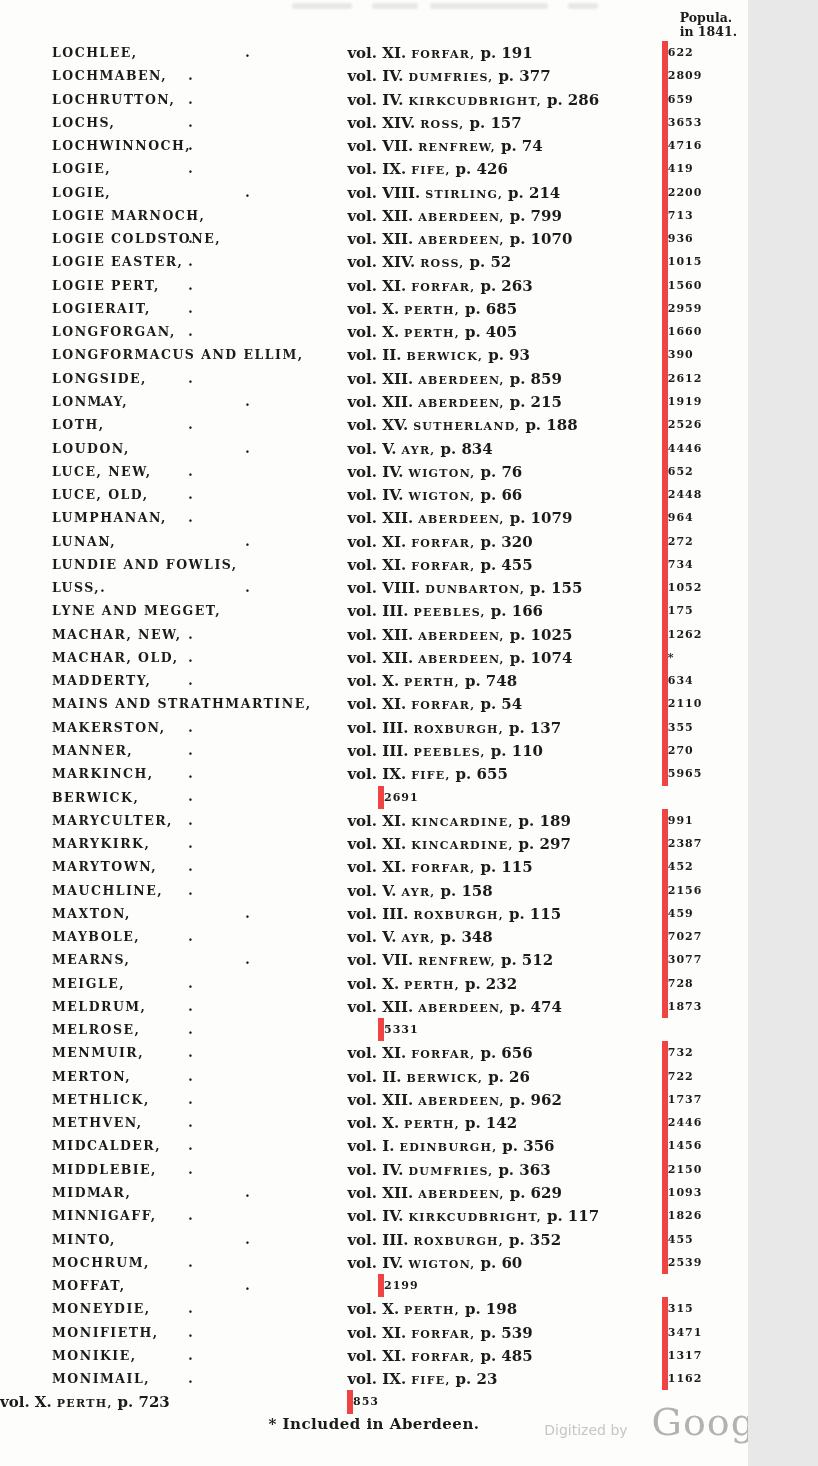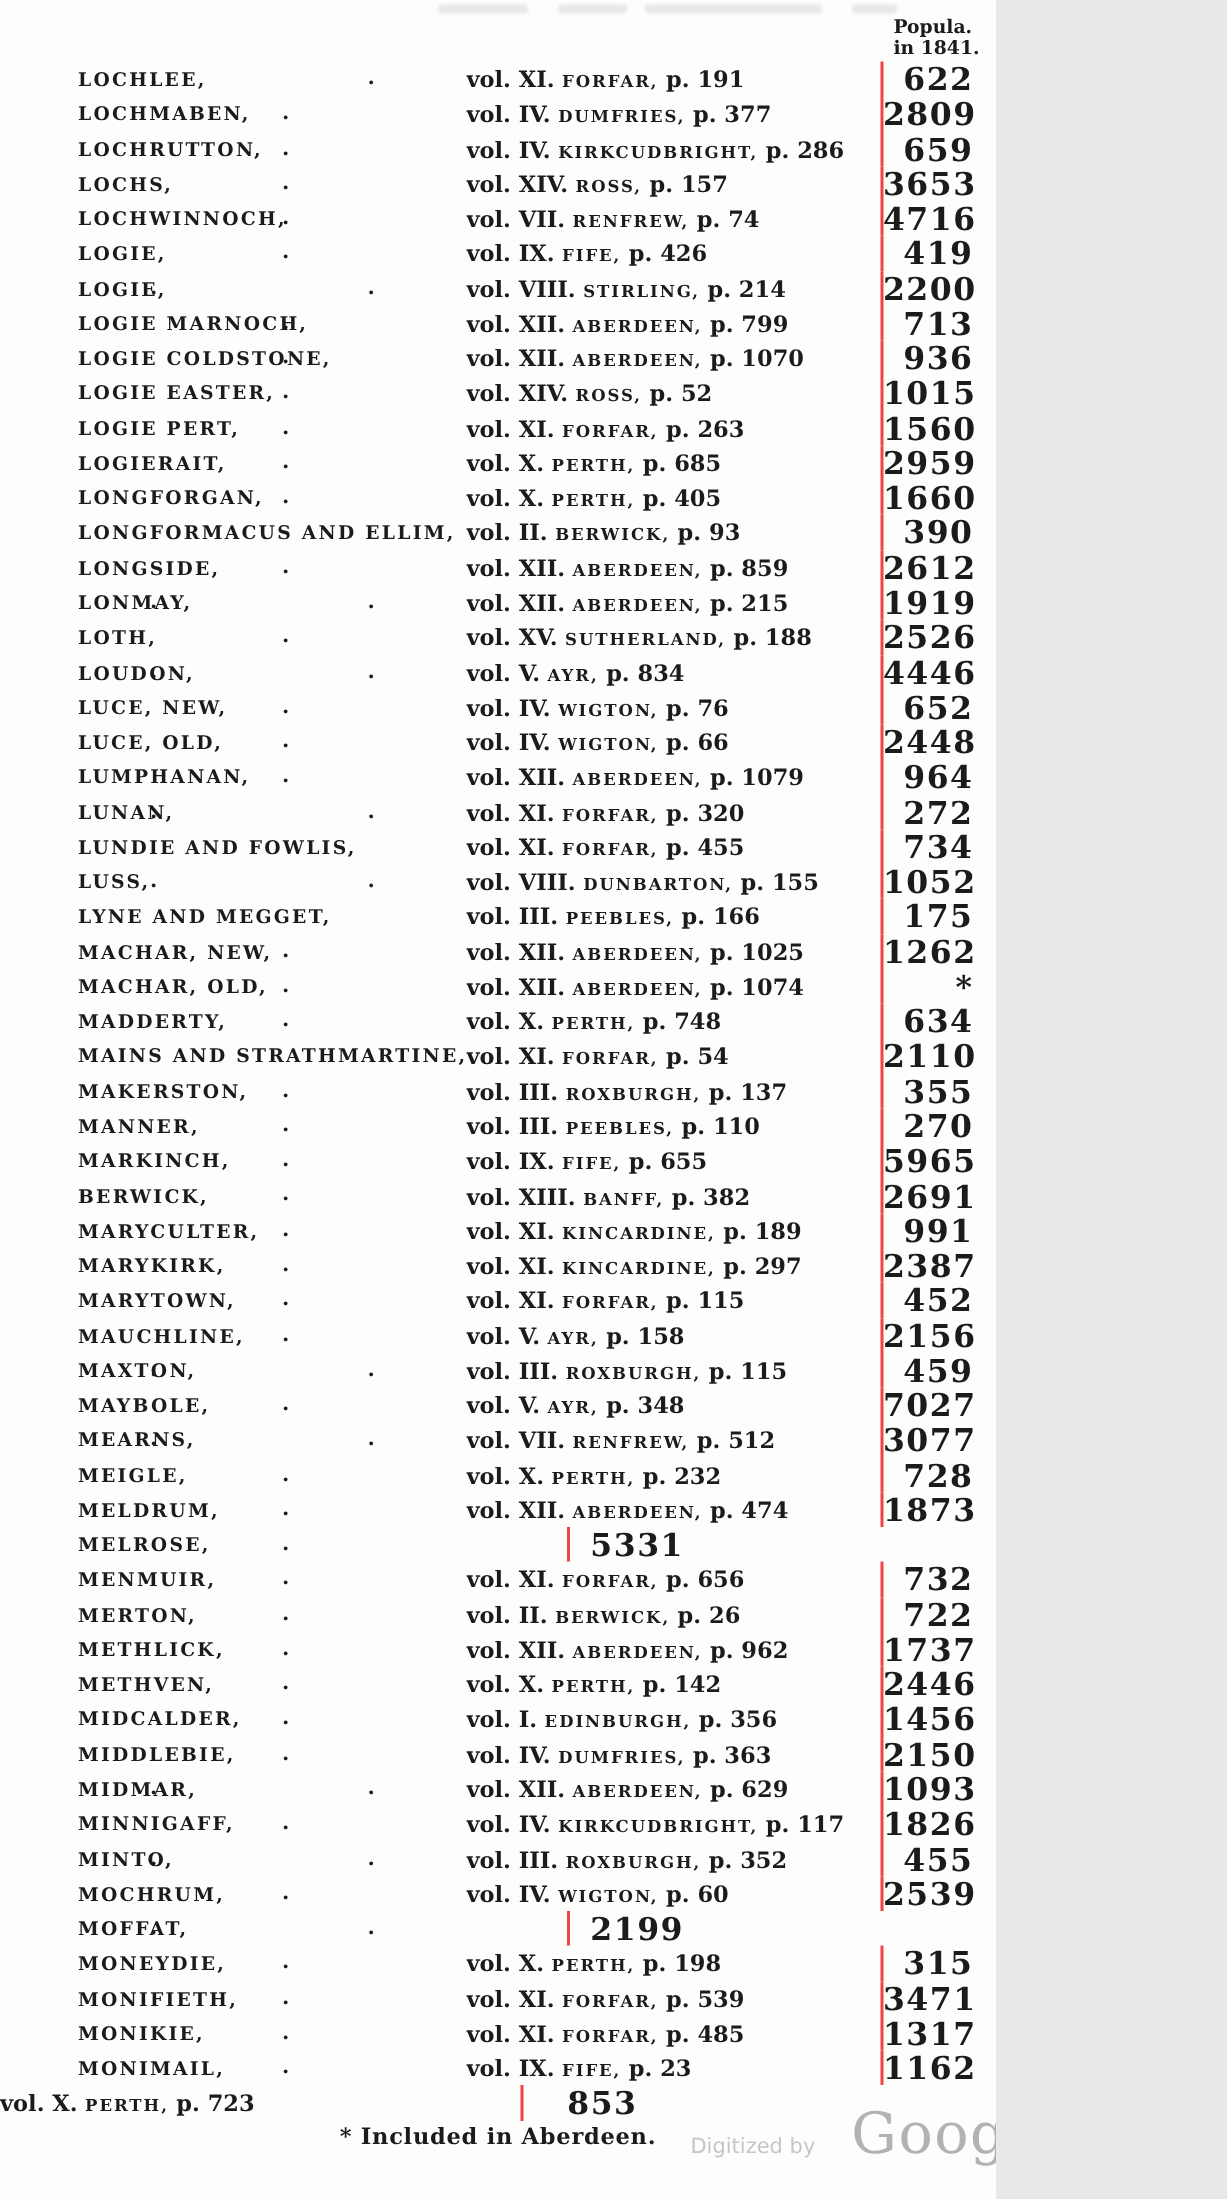--- a/index.html
+++ b/index.html
@@ -1,22 +1,23 @@
 <!DOCTYPE html>
 <html><head>
 <meta charset="utf-8">
 <style>
   html,body{margin:0;padding:0;background:#e8e8e8;}
   .page{
     position:relative;
-    width:664px;height:1466px;
+    width:724px;height:1466px;
     background:#fdfdfc;
     overflow:hidden;
     font-family:"DejaVu Serif", serif;
     color:#1b1b1b;
+    padding-left:24px;
   }
   
   .artifact{position:absolute;top:3px;height:6px;background:#cfcfcf;opacity:.45;filter:blur(1px);border-radius:2px;}
   .a1{left:292px;width:60px;}
   .a2{left:372px;width:46px;}
   .a3{left:430px;width:118px;}
   .a4{left:568px;width:30px;}
 
   .pop-header{
     position:absolute;top:11px;right:11px;
@@ -29,23 +30,23 @@
   .cell{box-sizing:border-box;white-space:nowrap;overflow:hidden;}
   .cell-name{
     position:relative;width:378px;padding-left:52px;
     font-size:12.5px;font-weight:bold;letter-spacing:1.5px;
   }
   .cell-ref{width:347px;font-weight:bold;}
   .rv,.rp{font-size:15px;}
   .rc{font-size:11px;letter-spacing:1.3px;}
   .rv{margin-right:5px;} .rc{margin-right:5px;}
   .cell-pop{
-    width:93px;border-left:2px solid #ef4444;
-    text-align:right;padding-right:15px;
-    font-size:21px;font-weight:bold;letter-spacing:1px;
+    width:93px;border-left:6px solid #ef4444;
+    padding-right:15px;
+    font-size:11px;font-weight:bold;letter-spacing:1px;
   }
   
   .ldot{display:none;position:absolute;bottom:0;font-weight:bold;font-size:14px;}
   .dotA{left:100px;} .dotMid{left:188px;} .dotB{left:245px;}
   .dots-1 .dotMid{display:block;}
   .dots-2 .dotA,.dots-2 .dotB{display:block;}
 
   .footnote{
     position:absolute;top:1415px;left:0;width:100%;
     text-align:center;font-size:15px;font-weight:bold;letter-spacing:.5px;
@@ -496,23 +497,20 @@
       <div class="cell cell-pop">5965</div>
     </div>
 
     <div class="row">
       <div class="cell cell-name dots-1">
         <span>BERWICK,</span>
         
         <span class="ldot dotMid">.</span>
         
       </div>
-      <div class="cell cell-ref">
-        <span class="rv">vol. XIII.</span><span class="rc">BANFF,</span><span class="rp">p. 382</span>
-      </div>
       <div class="cell cell-pop">2691</div>
     </div>
 
     <div class="row">
       <div class="cell cell-name dots-1">
         <span>MARYCULTER,</span>
         
         <span class="ldot dotMid">.</span>
         
       </div>

